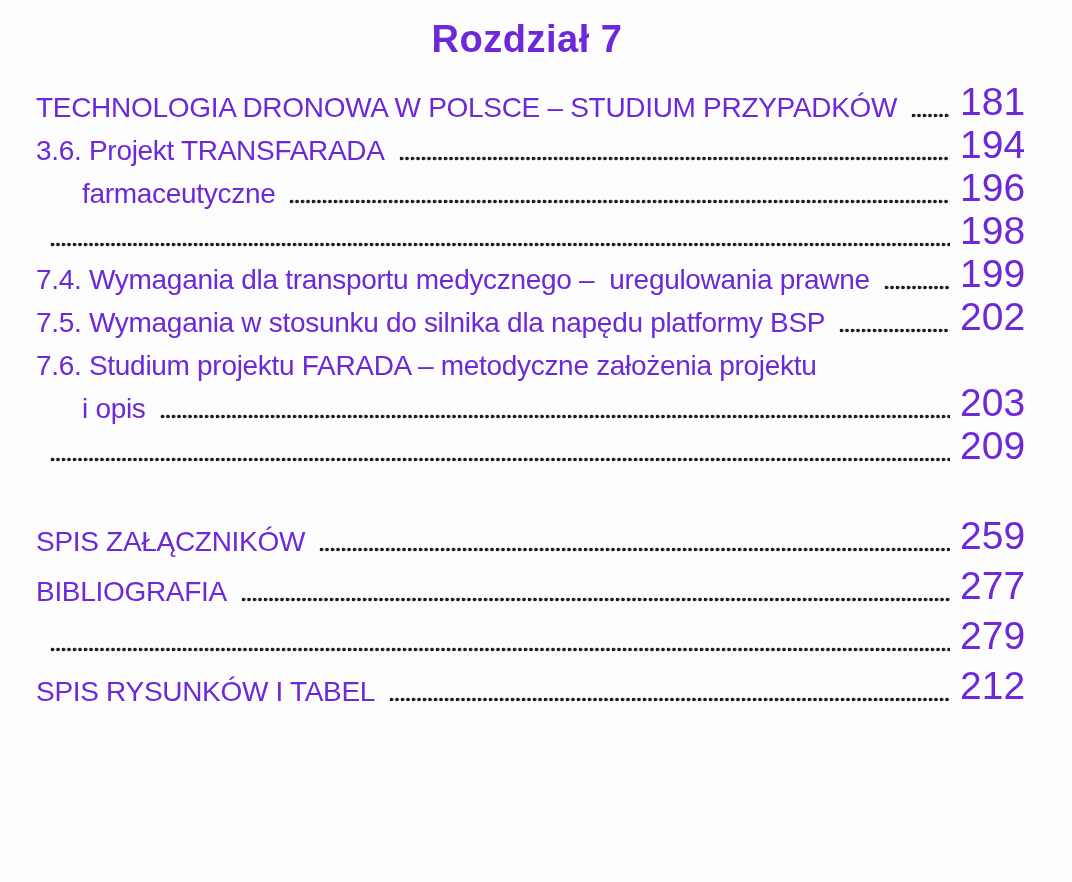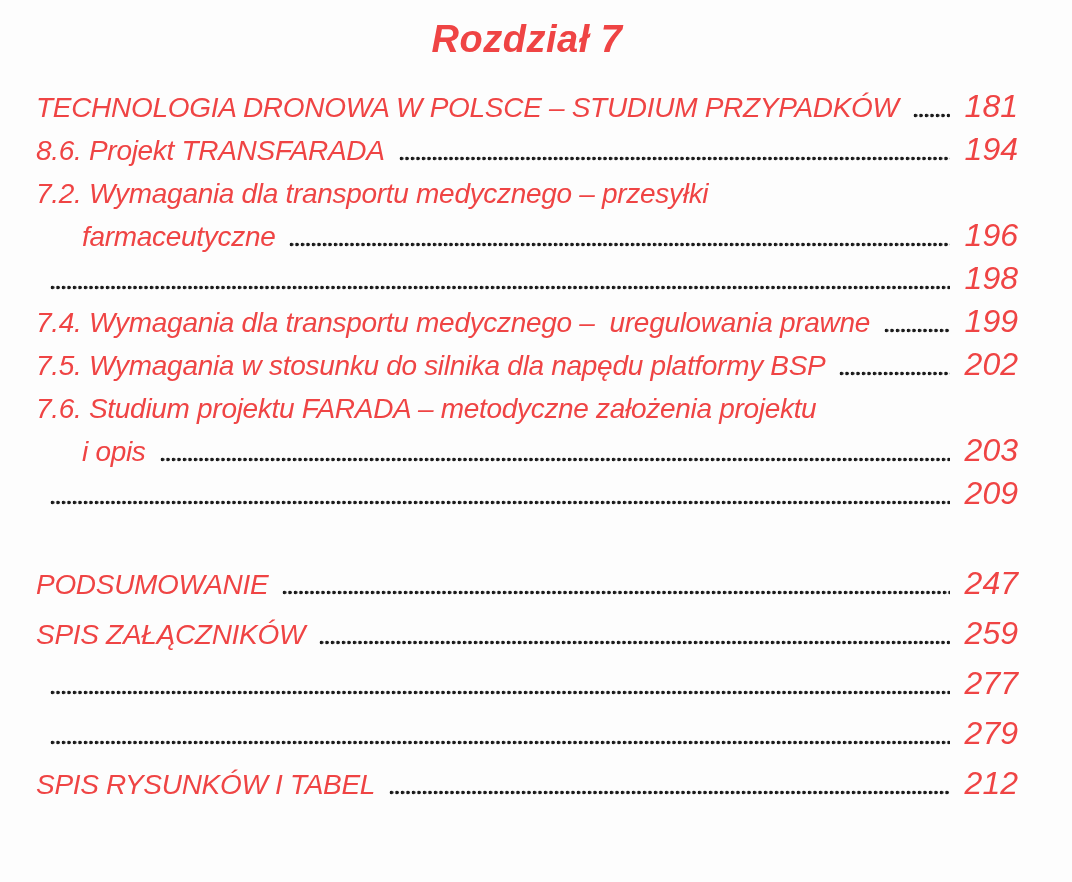--- a/index.html
+++ b/index.html
@@ -8,23 +8,22 @@
     background: #ffffff;
   }
   .scan-page {
     position: relative;
     width: 1072px;
     height: 882px;
     box-sizing: border-box;
     background: #fdfdfd;
     padding: 18px 54px 0 36px;
     font-family: "Liberation Sans", sans-serif;
-    color: #ef4444;
+    color: #6d28d9;
     overflow: hidden;
-    font-style: italic;
   }
   .chapter-heading {
     margin: 0 0 24px 0;
     font-size: 38px;
     font-weight: bold;
     text-align: center;
     letter-spacing: 0.5px;
     line-height: 1.15;
   }
   .toc-section {
@@ -54,45 +53,41 @@
     height: 5px;
     margin: 0 10px 6px 14px;
     background-image: radial-gradient(circle at 2.5px 2.5px, #1b1b1b 1.55px, transparent 2.15px);
     background-size: 5.5px 5px;
     background-repeat: repeat-x;
     background-position: left bottom;
   }
   .toc-page {
     flex: 0 0 58px;
     width: 58px;
-    text-align: right;
-    font-size: 32px;
+    text-align: left;
+    font-size: 39px;
     letter-spacing: 0;
   }
 </style>
 </head>
 <body>
 
 <div class="scan-page">
   <h1 class="chapter-heading">Rozdział 7</h1>
 
   <div class="toc-section chapter-toc" id="chapter-toc">
       <div class="toc-row">
     <span class="toc-label">TECHNOLOGIA DRONOWA W POLSCE – STUDIUM PRZYPADKÓW</span>
     <span class="toc-leader"></span>
     <span class="toc-page">181</span>
   </div>
       <div class="toc-row">
-    <span class="toc-label">8.6. Projekt TRANSFARADA</span>
+    <span class="toc-label">3.6. Projekt TRANSFARADA</span>
     <span class="toc-leader"></span>
     <span class="toc-page">194</span>
-  </div>
-      <div class="toc-row">
-    <span class="toc-label">7.2. Wymagania dla transportu medycznego – przesyłki</span>
-
   </div>
       <div class="toc-row indent">
     <span class="toc-label">farmaceutyczne</span>
     <span class="toc-leader"></span>
     <span class="toc-page">196</span>
   </div>
       <div class="toc-row">
     <span class="toc-leader"></span>
     <span class="toc-page">198</span>
   </div>
@@ -116,30 +111,26 @@
     <span class="toc-page">203</span>
   </div>
       <div class="toc-row">
     <span class="toc-leader"></span>
     <span class="toc-page">209</span>
   </div>
     </div>
 
   <div class="toc-section back-matter-toc" id="back-matter-toc">
       <div class="toc-row">
-    <span class="toc-label">PODSUMOWANIE</span>
-    <span class="toc-leader"></span>
-    <span class="toc-page">247</span>
-  </div>
-      <div class="toc-row">
     <span class="toc-label">SPIS ZAŁĄCZNIKÓW</span>
     <span class="toc-leader"></span>
     <span class="toc-page">259</span>
   </div>
       <div class="toc-row">
+    <span class="toc-label">BIBLIOGRAFIA</span>
     <span class="toc-leader"></span>
     <span class="toc-page">277</span>
   </div>
       <div class="toc-row">
     <span class="toc-leader"></span>
     <span class="toc-page">279</span>
   </div>
       <div class="toc-row">
     <span class="toc-label">SPIS RYSUNKÓW I TABEL</span>
     <span class="toc-leader"></span>

